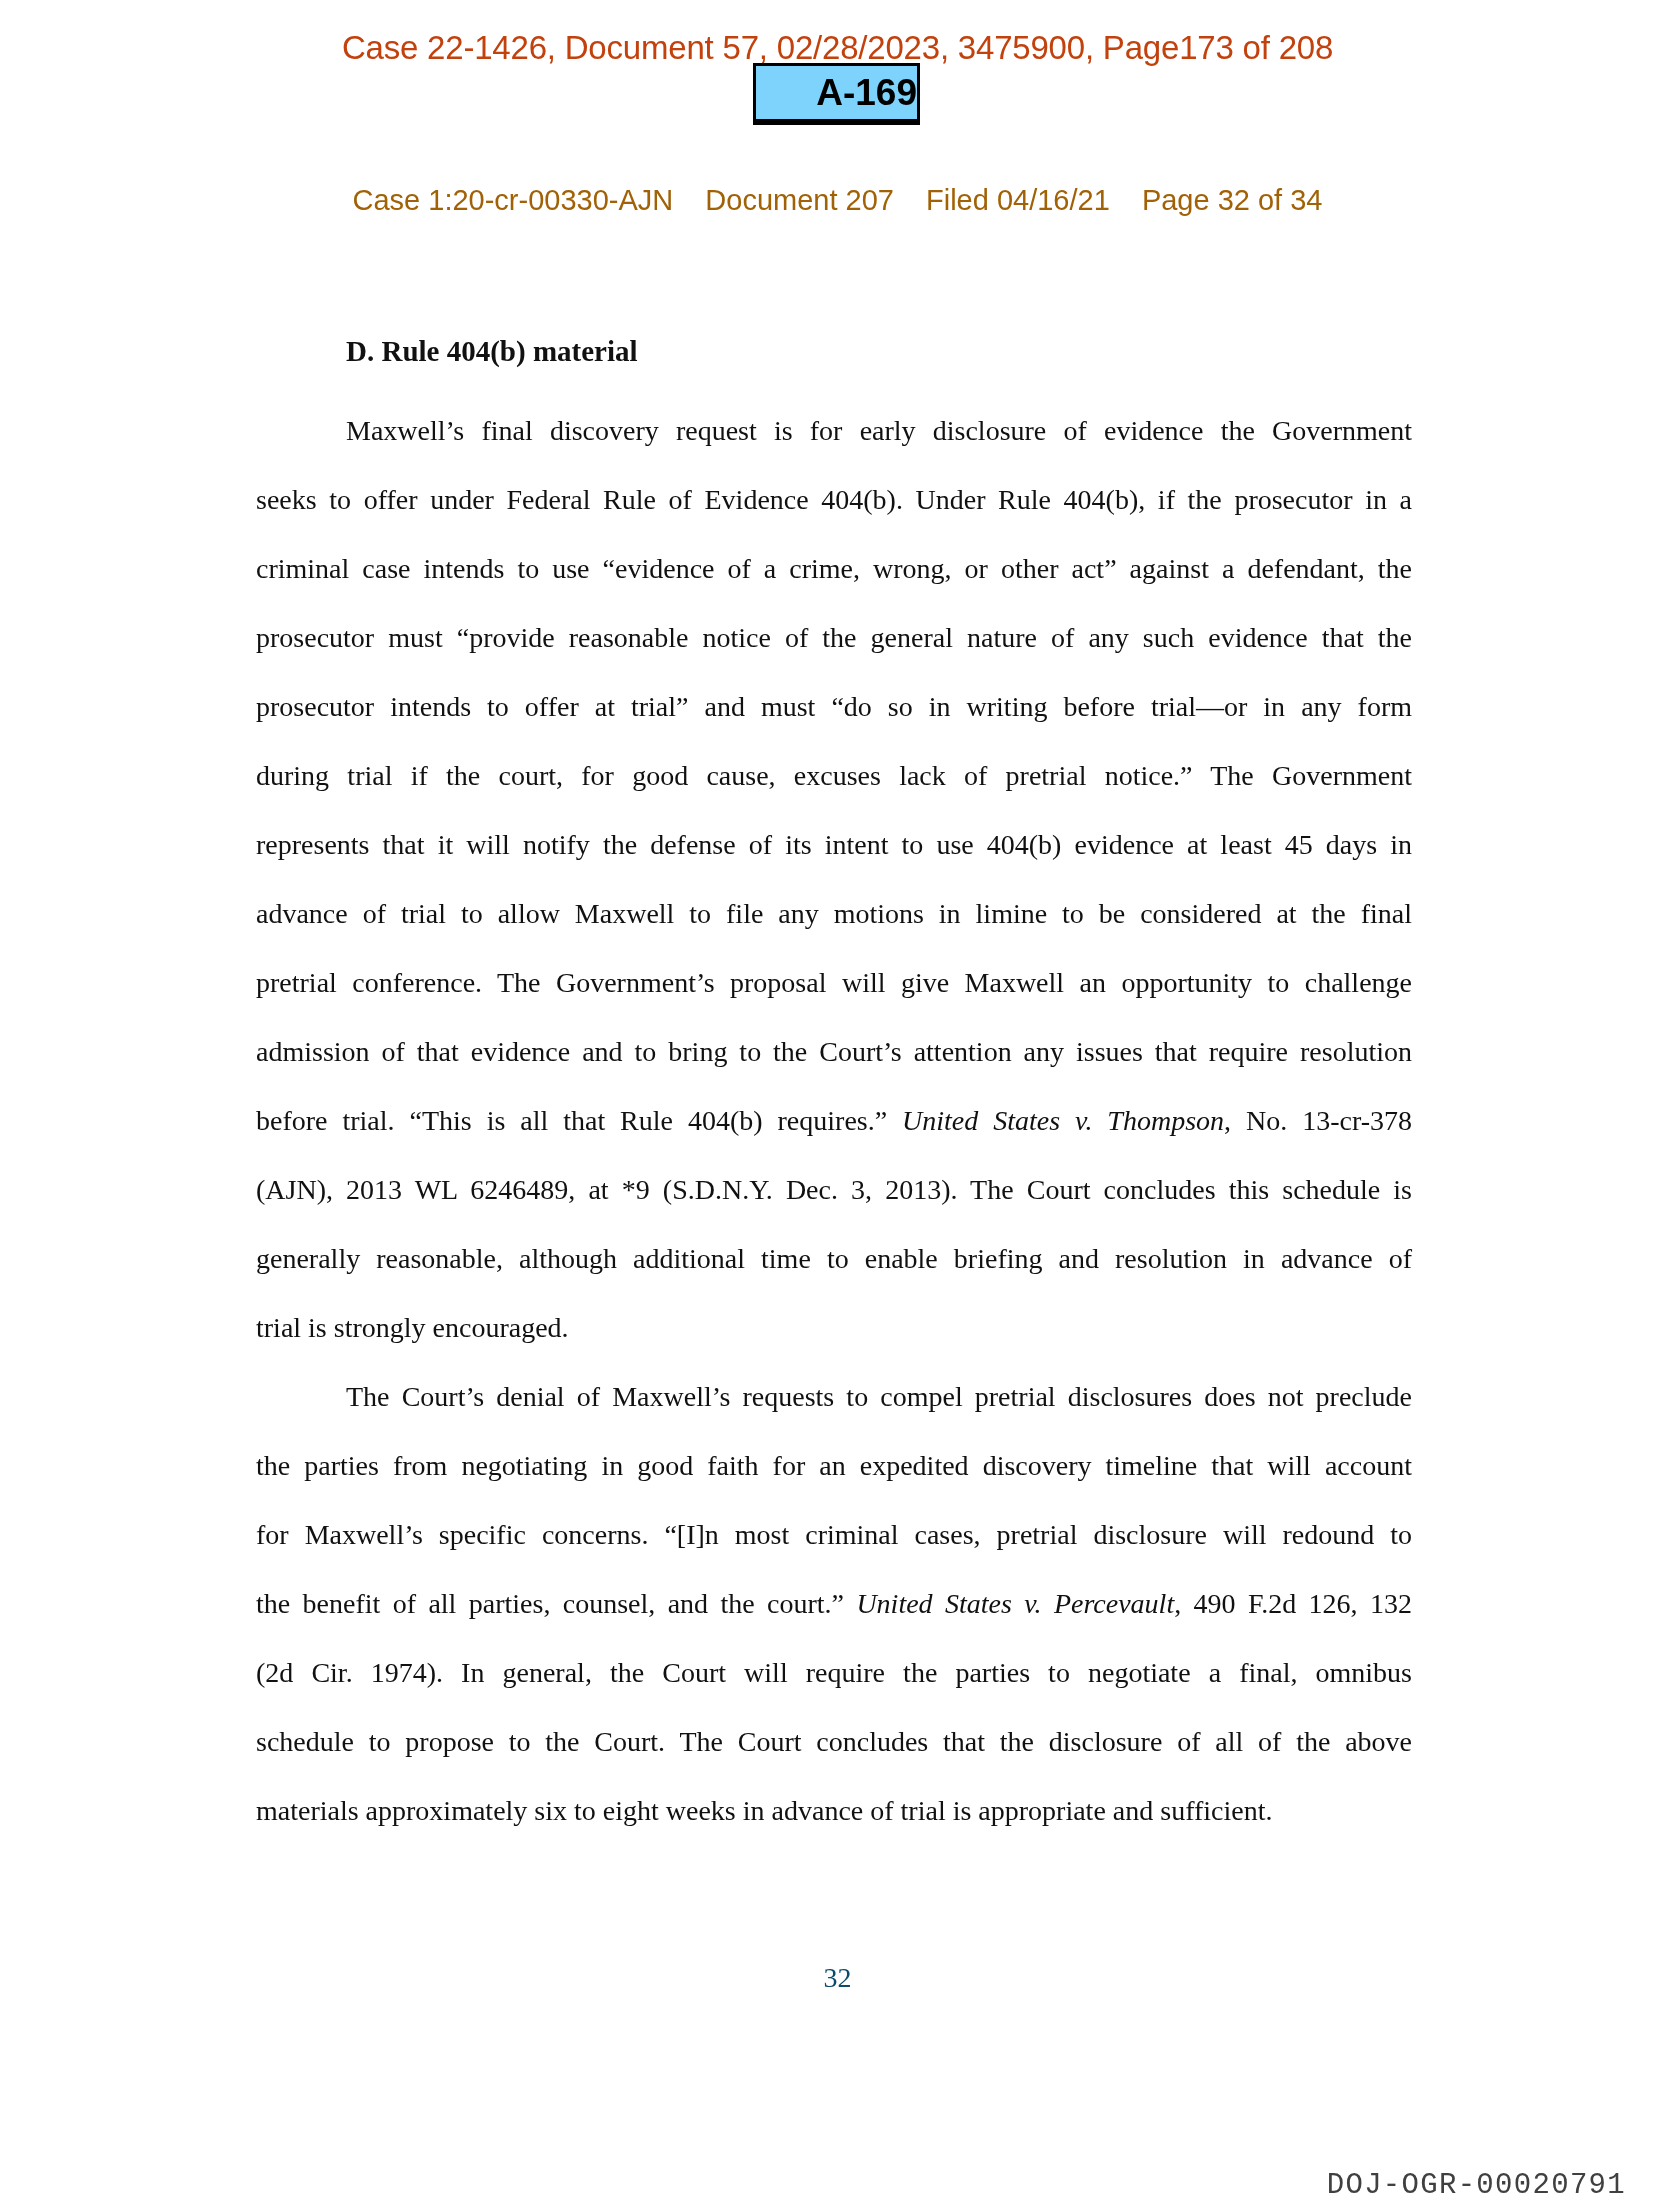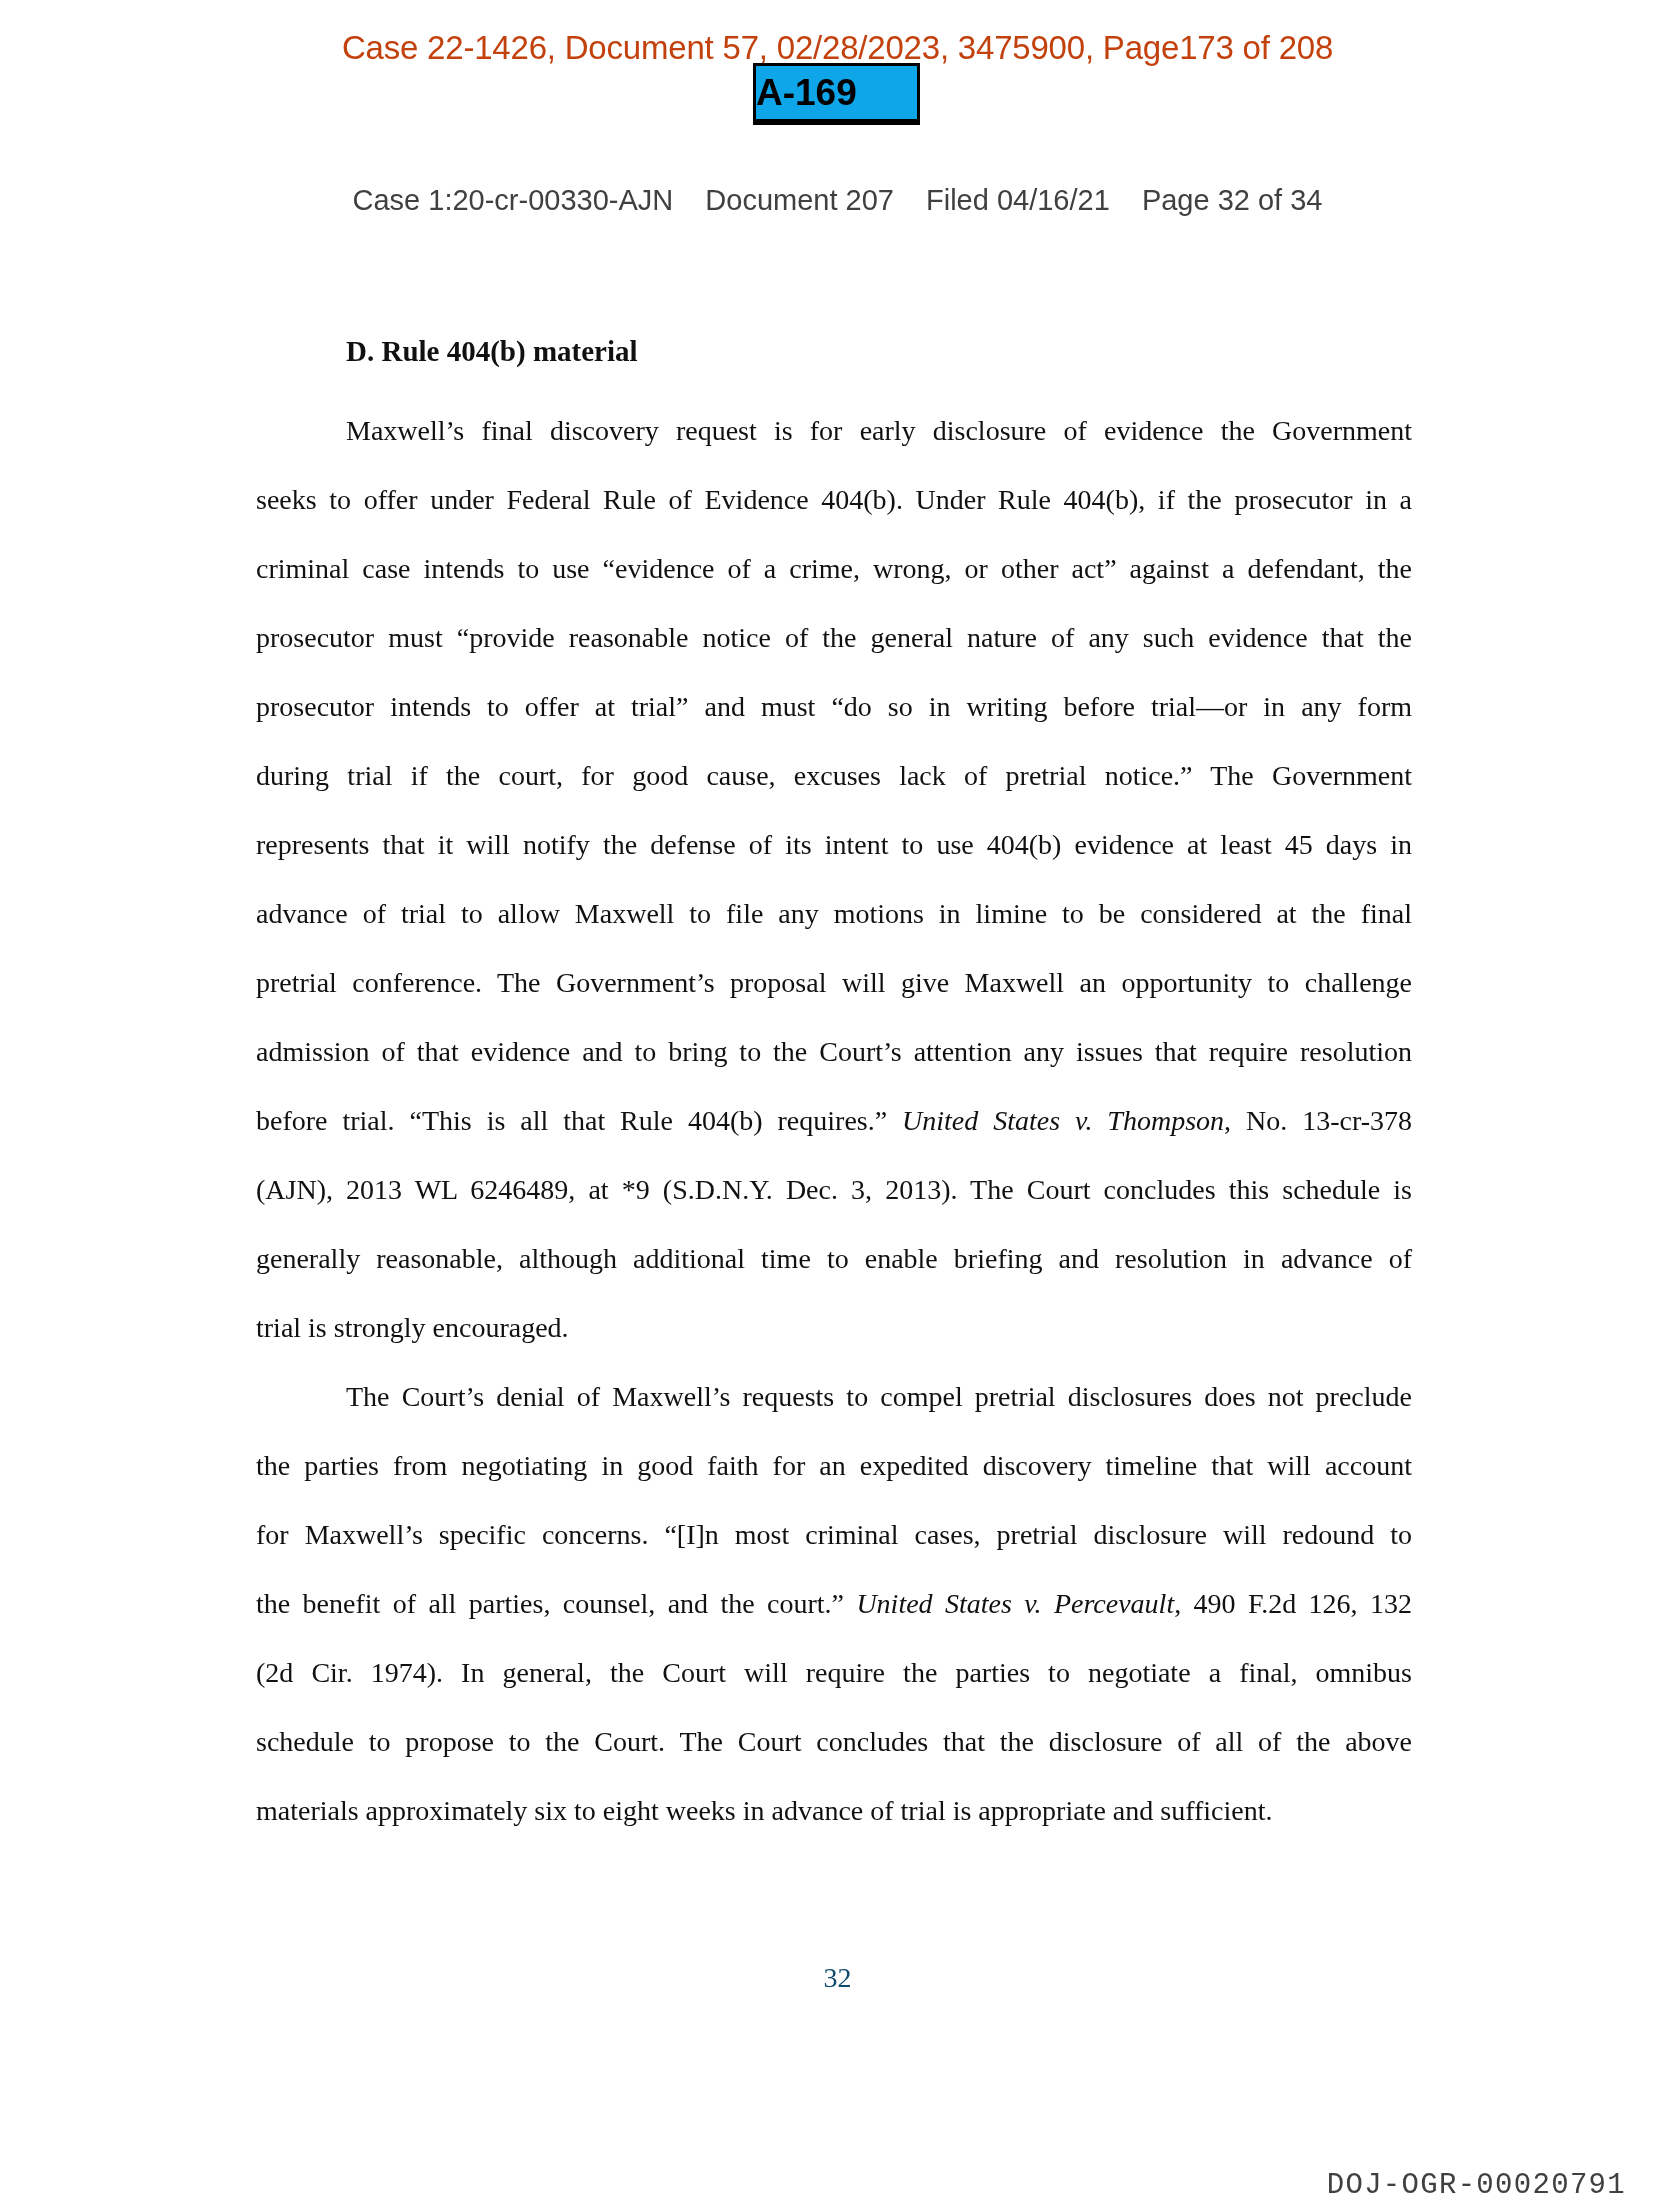--- a/index.html
+++ b/index.html
@@ -5,28 +5,28 @@
   html, body { margin: 0; padding: 0; background: #ffffff; }
   body { width: 1675px; height: 2205px; position: relative; overflow: hidden; }
   .stamp-red {
     position: absolute; left: 0; width: 1675px; top: 28px;
     text-align: center; color: #c2410c;
     font-family: "Liberation Sans", sans-serif; font-size: 33px; line-height: 39px;
     letter-spacing: -0.2px;
   }
   .exhibit-box {
     position: absolute; left: 753px; top: 63px; width: 161px; height: 53px;
-    border: 3.3px solid #000; border-bottom-width: 6.6px; background: #0ea5e9;
-    display: flex; align-items: center; justify-content: flex-start;
+    border: 3.3px solid #000; border-bottom-width: 6.6px; background: #7dd3fc;
+    display: flex; align-items: center; justify-content: flex-end;
     font-family: "Liberation Sans", sans-serif; font-weight: bold; font-size: 37px; color: #000;
     box-sizing: content-box;
   }
   .stamp-blue {
     position: absolute; left: 0; width: 1675px; top: 183px;
-    text-align: center; color: #404040;
+    text-align: center; color: #a16207;
     font-family: "Liberation Sans", sans-serif; font-size: 29px; line-height: 34px;
     word-spacing: 0px;
   }
   .stamp-blue span { margin: 0 12px; }
   .doc-body {
     position: absolute; left: 256px; top: 328px; width: 1156px;
     font-family: "Liberation Serif", serif; font-size: 28px; color: #111;
   }
   .heading {
     margin: 0; padding-left: 90px; font-weight: bold; font-size: 29px; line-height: 47px;

